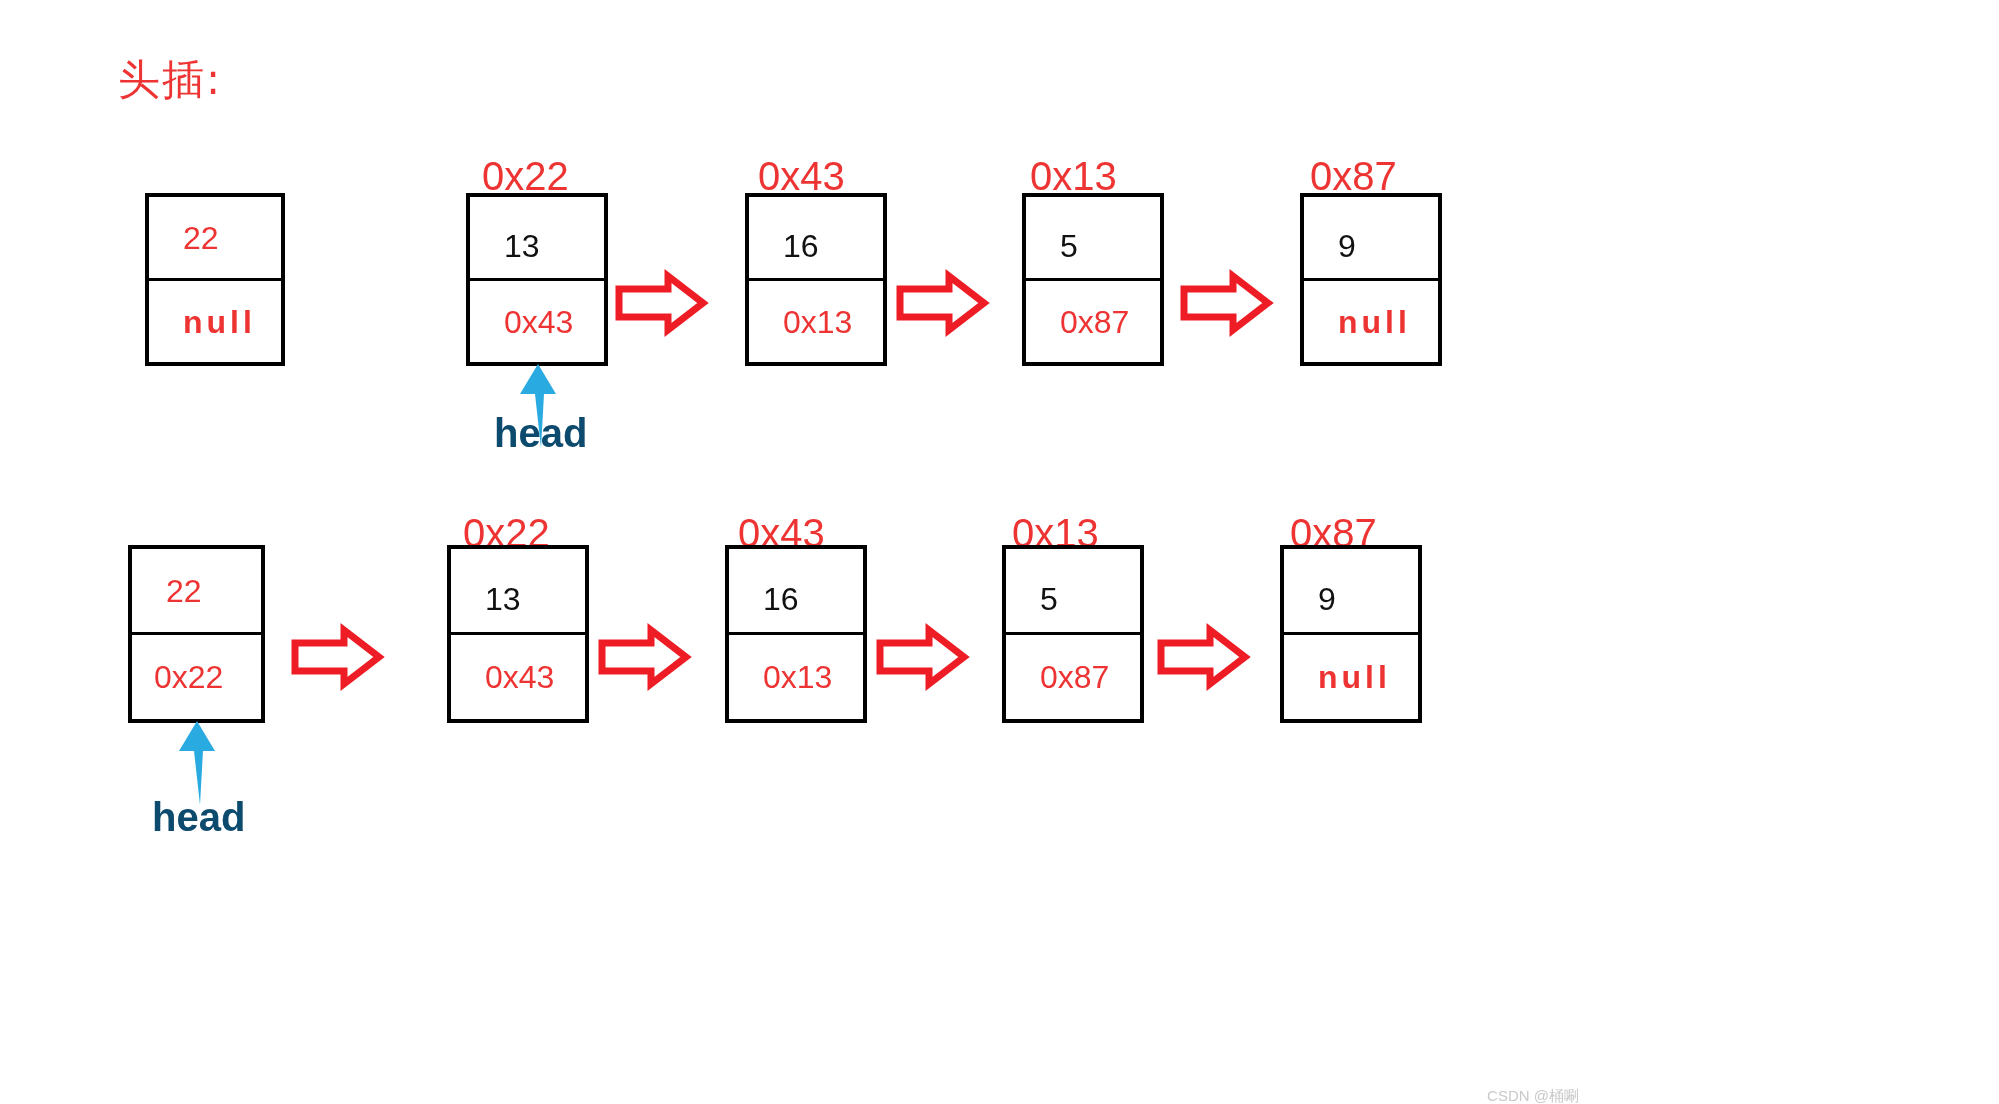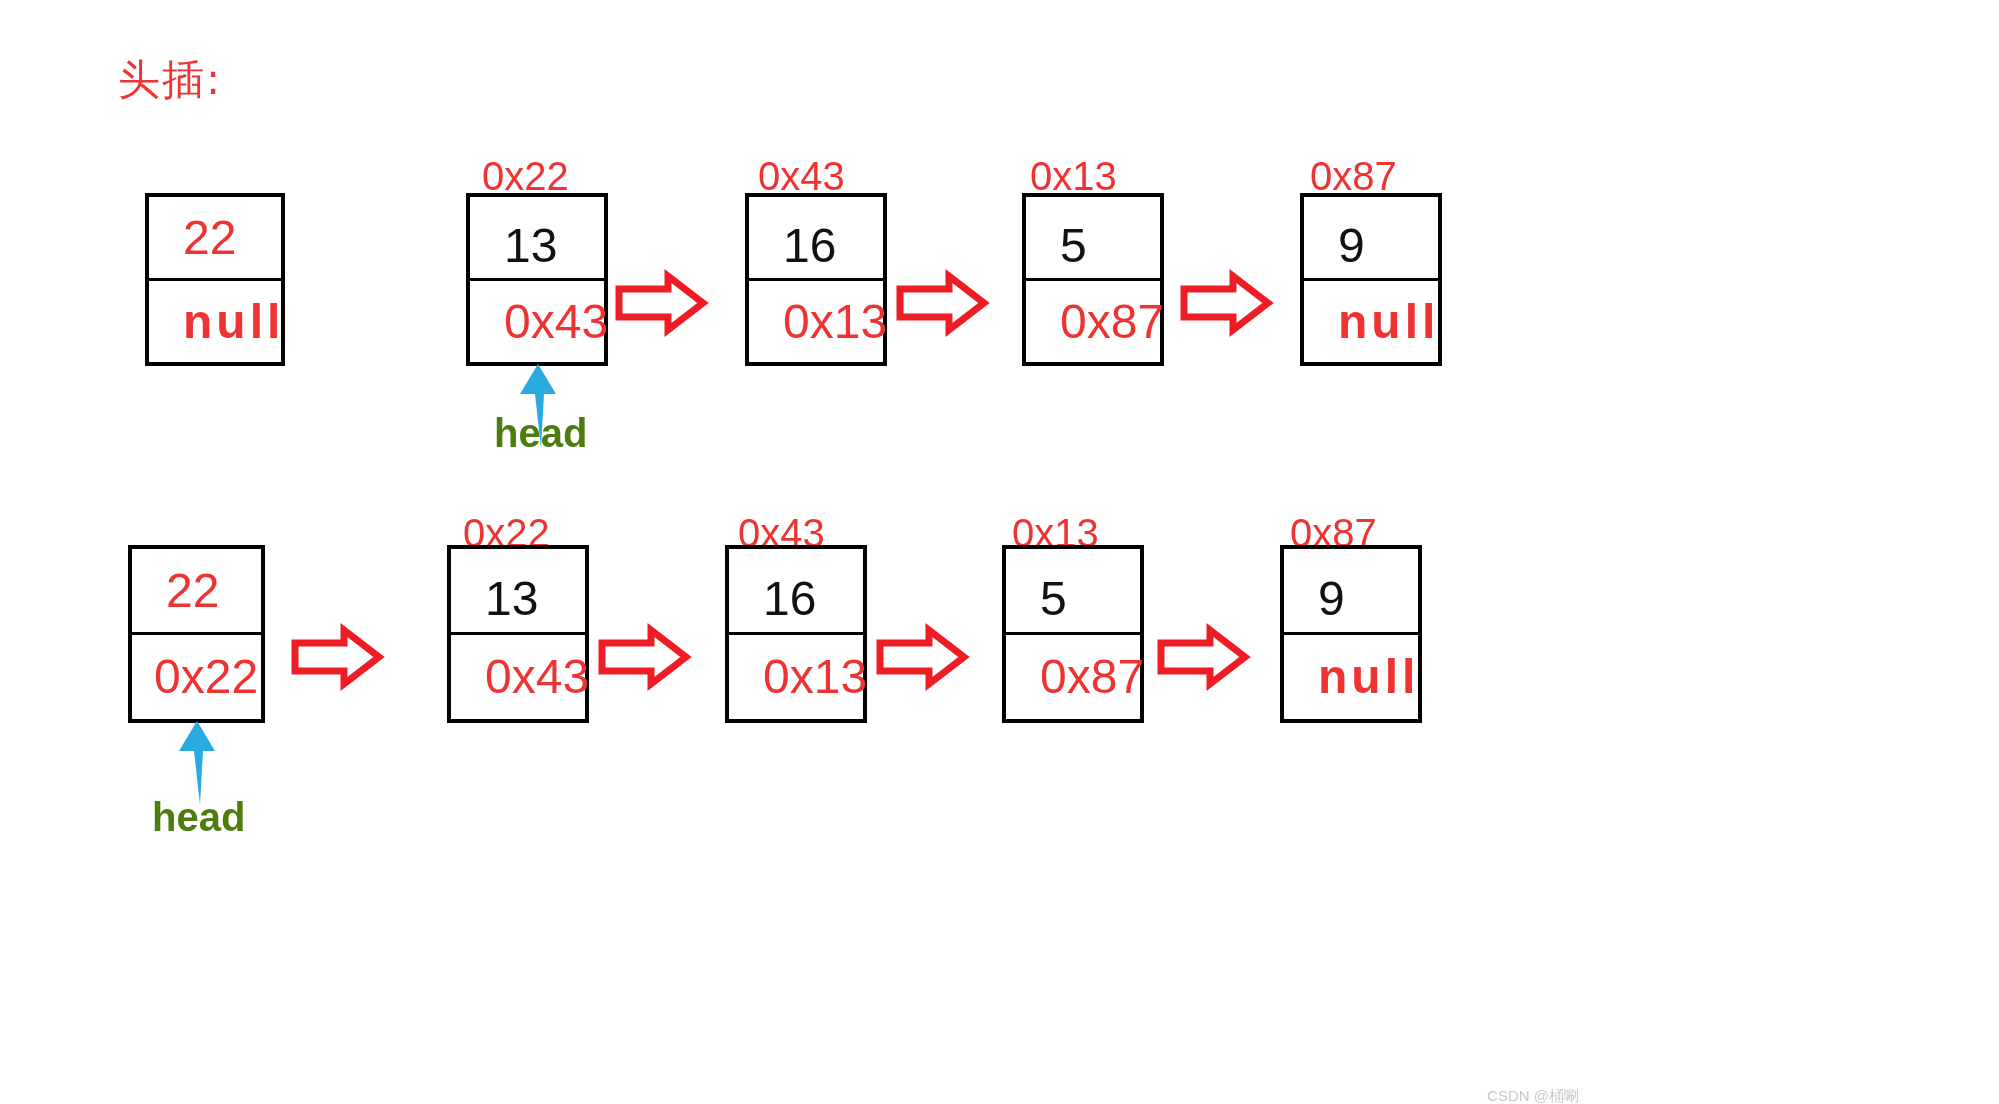--- a/index.html
+++ b/index.html
@@ -23,41 +23,41 @@
   .node .cell{
     box-sizing:border-box;
     border:4px solid #000;
     display:flex;align-items:center;
     background:#fff;
   }
   .node .cell.top{border-bottom-width:3px;}
   .node .cell.bot{border-top:0;}
   .node .txt{
     padding-left:34px;white-space:nowrap;
-    font-size:48px;line-height:1;
+    font-size:32px;line-height:1;
   }
   .red{color:#ee3333;}
   .black{color:#111111;margin-top:17px;}
   .nulltxt{letter-spacing:4px;font-weight:bold;}
 
   
   .addr{
     position:absolute;
     font-size:40px;color:#ee3333;white-space:nowrap;line-height:1;
   }
 
   
   .arrow{position:absolute;}
   .arrow svg{display:block;overflow:visible;}
 
   
   .headptr{position:absolute;}
   .headptr svg{display:block;}
   .headlabel{
-    position:absolute;font-size:40px;color:#4d7c0f;
+    position:absolute;font-size:40px;color:#0c4a6e;
     white-space:nowrap;line-height:1;font-weight:600;
   }
 
   
   .watermark{
     position:absolute;right:14px;bottom:6px;
     font-size:15px;color:#c9c9c9;white-space:nowrap;
   }
 </style>
 </head>

